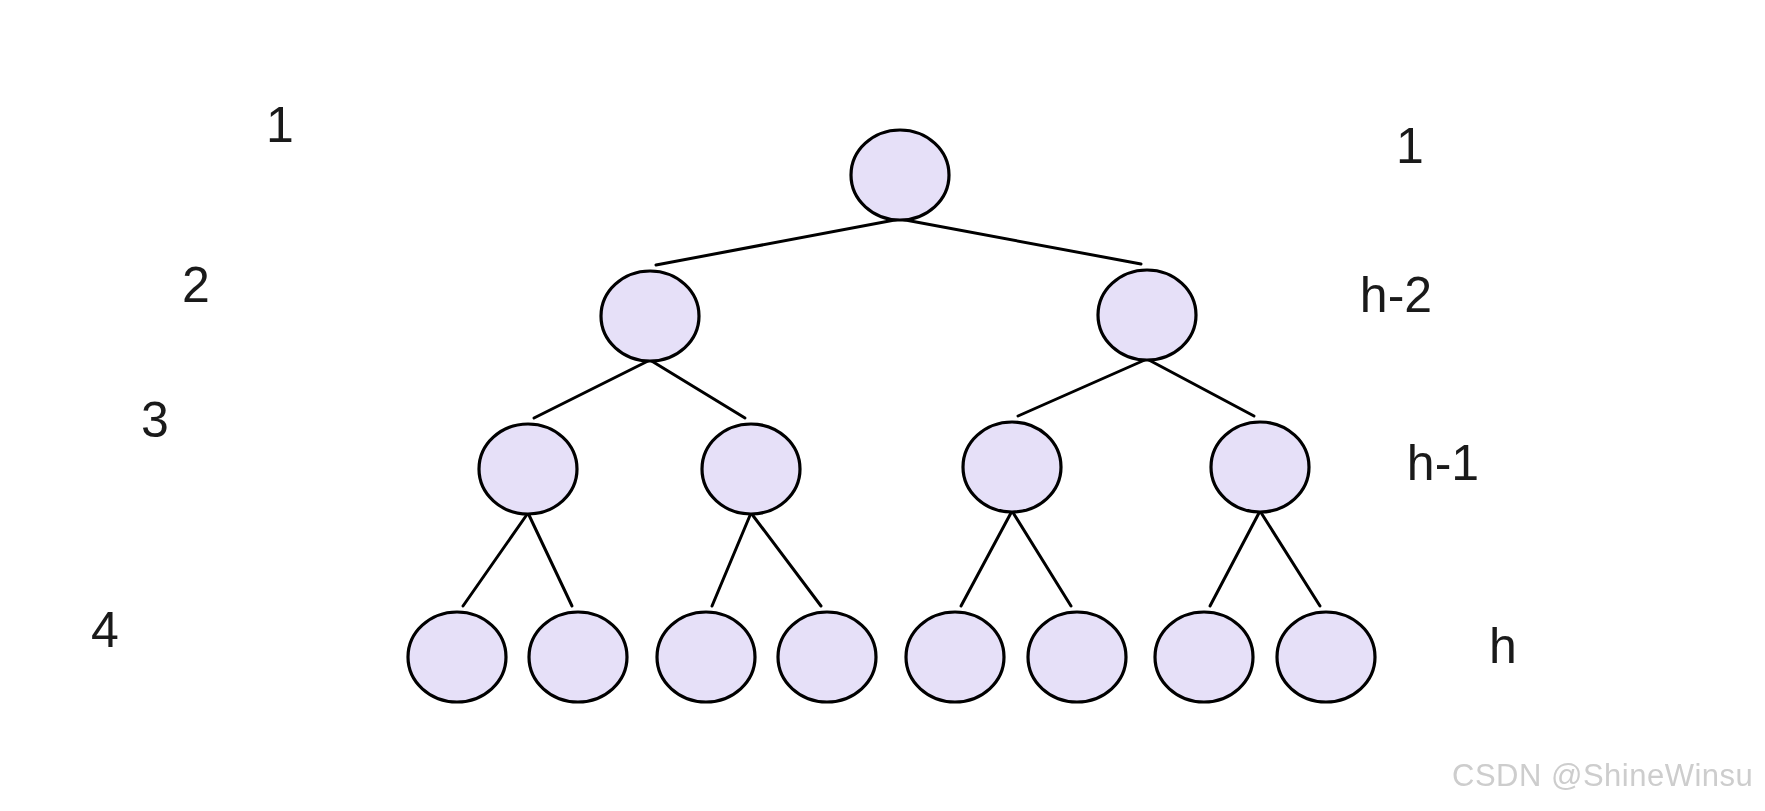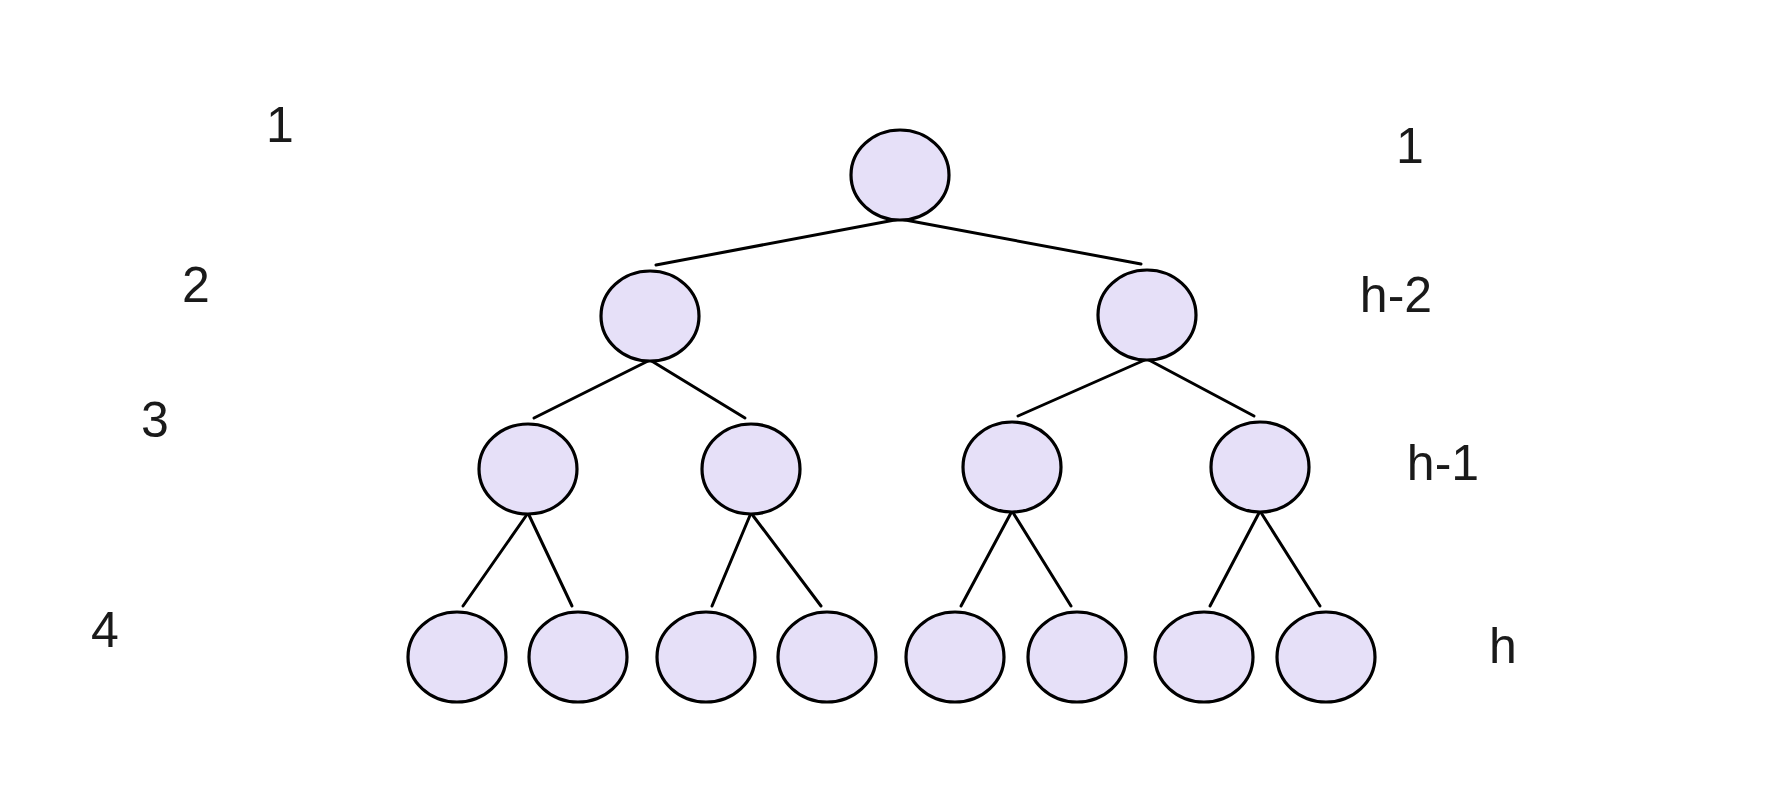--- a/index.html
+++ b/index.html
@@ -78,13 +78,14 @@
         <text x="155" y="437" text-anchor="middle" fill="#1a1a1a" font-size="50" font-family="&quot;Liberation Sans&quot;, sans-serif">3</text>
         <text x="105" y="647" text-anchor="middle" fill="#1a1a1a" font-size="50" font-family="&quot;Liberation Sans&quot;, sans-serif">4</text>
       </g>
       <g>
         <text x="1410" y="163" text-anchor="middle" fill="#1a1a1a" font-size="50" font-family="&quot;Liberation Sans&quot;, sans-serif">1</text>
         <text x="1396" y="312" text-anchor="middle" fill="#1a1a1a" font-size="50" font-family="&quot;Liberation Sans&quot;, sans-serif">h-2</text>
         <text x="1443" y="480" text-anchor="middle" fill="#1a1a1a" font-size="50" font-family="&quot;Liberation Sans&quot;, sans-serif">h-1</text>
         <text x="1503" y="663" text-anchor="middle" fill="#1a1a1a" font-size="50" font-family="&quot;Liberation Sans&quot;, sans-serif">h</text>
       </g>
     </svg>
+  <div class="watermark" style="color: rgb(205, 205, 205);">CSDN @ShineWinsu</div>
 </div>
 
 </body></html>

